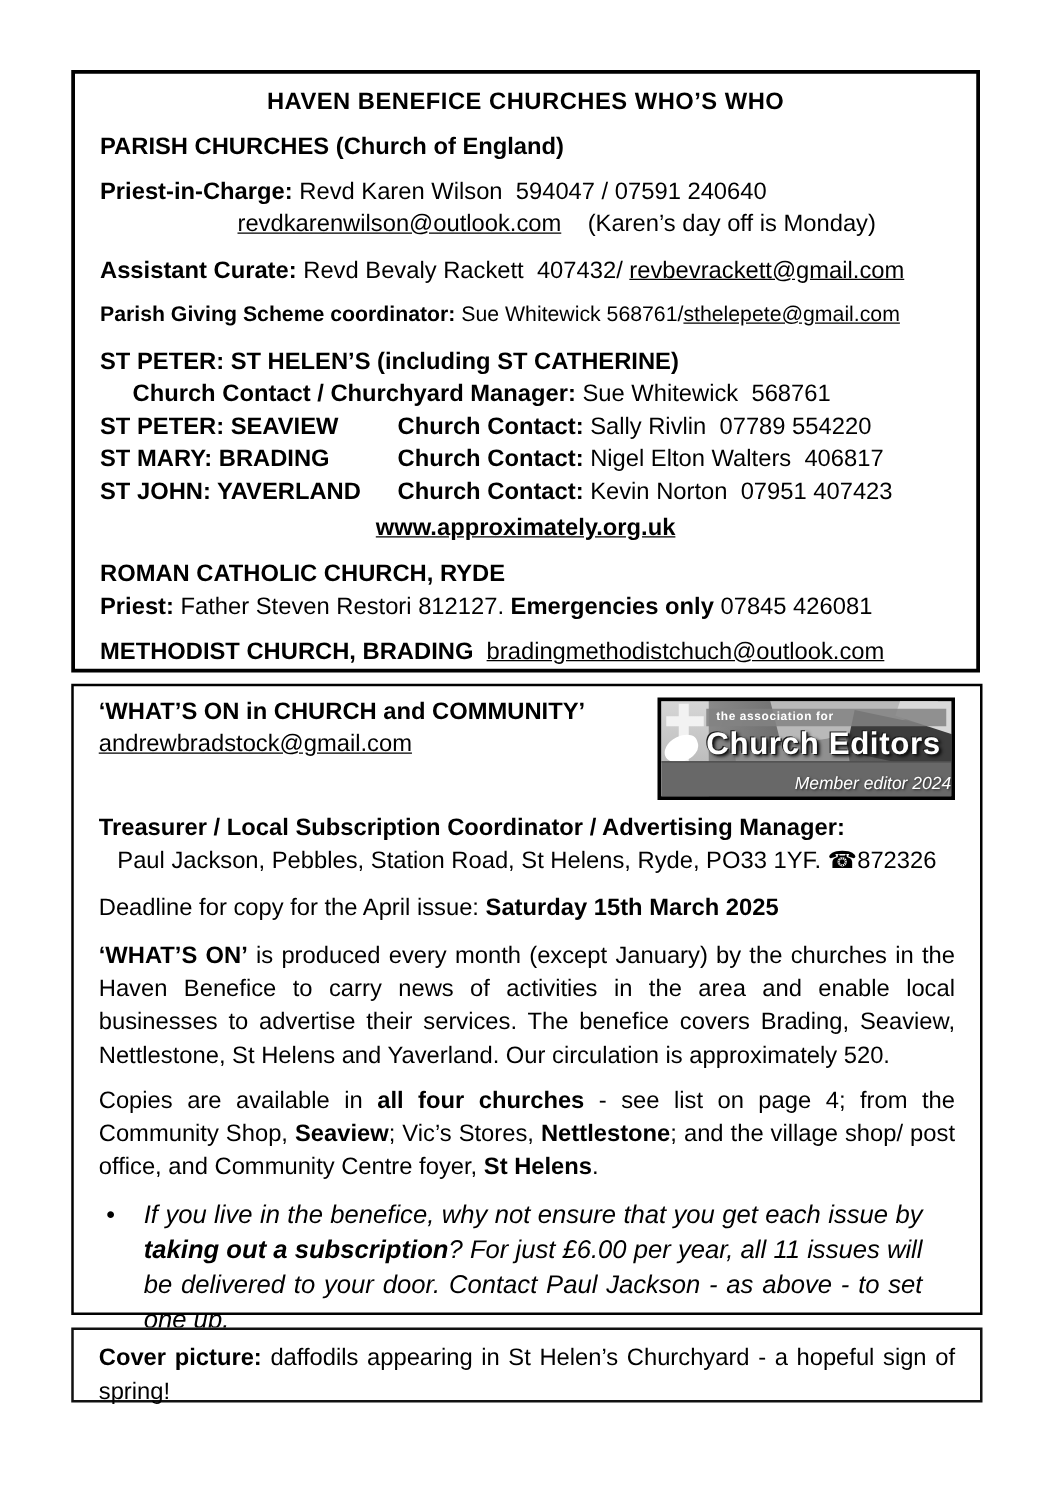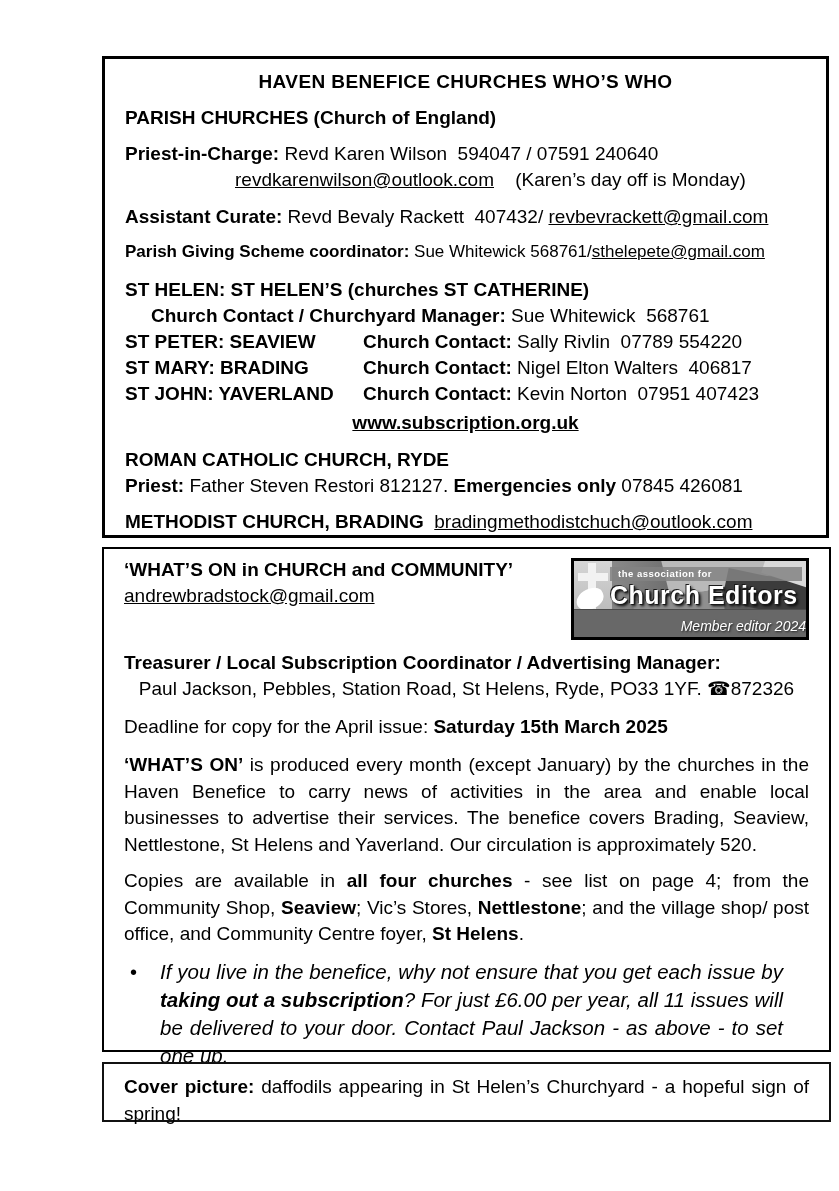--- a/index.html
+++ b/index.html
@@ -1,17 +1,17 @@
 <!DOCTYPE html>
 <html><head>
 <meta charset="utf-8">
 <style>
   html,body{margin:0;padding:0;background:#fff;}
   .page{position:relative;width:721px;height:1191px;background:#ffffff;
-        font-family:"Liberation Sans",sans-serif;color:#000;margin-left:45px;}
+        font-family:"Liberation Sans",sans-serif;color:#000;}
   .box{position:absolute;box-sizing:border-box;background:#fff;}
   .box1{left:57px;top:56px;width:727px;height:482px;border:3px solid #000;padding:8px 20px;}
   .box2{left:57px;top:547px;width:729px;height:505px;border:2px solid #000;padding:8px 20px;}
   .box3{left:57px;top:1062px;width:729px;height:60px;border:2px solid #111;padding:9px 20px;}
 
   .b{font-weight:bold;}
   .u{text-decoration:underline;}
   .i{font-style:italic;}
   .bi{font-weight:bold;font-style:italic;}
   .bu{font-weight:bold;text-decoration:underline;}
@@ -78,34 +78,34 @@
 
     <p class="parish">PARISH CHURCHES (Church of England)</p>
 
     <p><span class="b">Priest-in-Charge:</span><span class="n"> Revd Karen Wilson  594047 / 07591 240640</span></p>
     <p class="priest2"><span class="u">revdkarenwilson@outlook.com</span><span class="n">    (Karen’s day off is Monday)</span></p>
 
     <p class="curate"><span class="b">Assistant Curate:</span><span class="n"> Revd Bevaly Rackett  407432/ </span><span class="u">revbevrackett@gmail.com</span></p>
 
     <p class="giving"><span class="b">Parish Giving Scheme coordinator:</span><span class="n"> Sue Whitewick 568761/</span><span class="u">sthelepete@gmail.com</span></p>
 
-    <p class="sthelen">ST HELEN: ST HELEN’S (churches ST CATHERINE)</p>
+    <p class="sthelen">ST PETER: ST HELEN’S (including ST CATHERINE)</p>
     <p class="helencontact"><span class="b">Church Contact / Churchyard Manager:</span><span class="n"> Sue Whitewick  568761</span></p>
 
     <div class="crow">
       <span class="c1">ST PETER: SEAVIEW</span><span class="c2">Church Contact:</span><span> Sally Rivlin  07789 554220</span>
     </div>
     <div class="crow">
       <span class="c1">ST MARY: BRADING</span><span class="c2">Church Contact:</span><span> Nigel Elton Walters  406817</span>
     </div>
     <div class="crow">
       <span class="c1">ST JOHN: YAVERLAND</span><span class="c2">Church Contact:</span><span> Kevin Norton  07951 407423</span>
     </div>
 
-    <p class="site"><span class="bu">www.subscription.org.uk</span></p>
+    <p class="site"><span class="bu">www.approximately.org.uk</span></p>
 
     <p class="b">ROMAN CATHOLIC CHURCH, RYDE</p>
     <p class="rcline"><span class="b">Priest:</span><span class="n"> Father Steven Restori 812127. </span><span class="b">Emergencies only</span><span class="n"> 07845 426081</span></p>
 
     <p><span class="b">METHODIST CHURCH, BRADING</span><span class="n">  </span><span class="u">bradingmethodistchuch@outlook.com</span></p>
   </section>
 
   <section class="box box2">
 
     <div class="badge">

